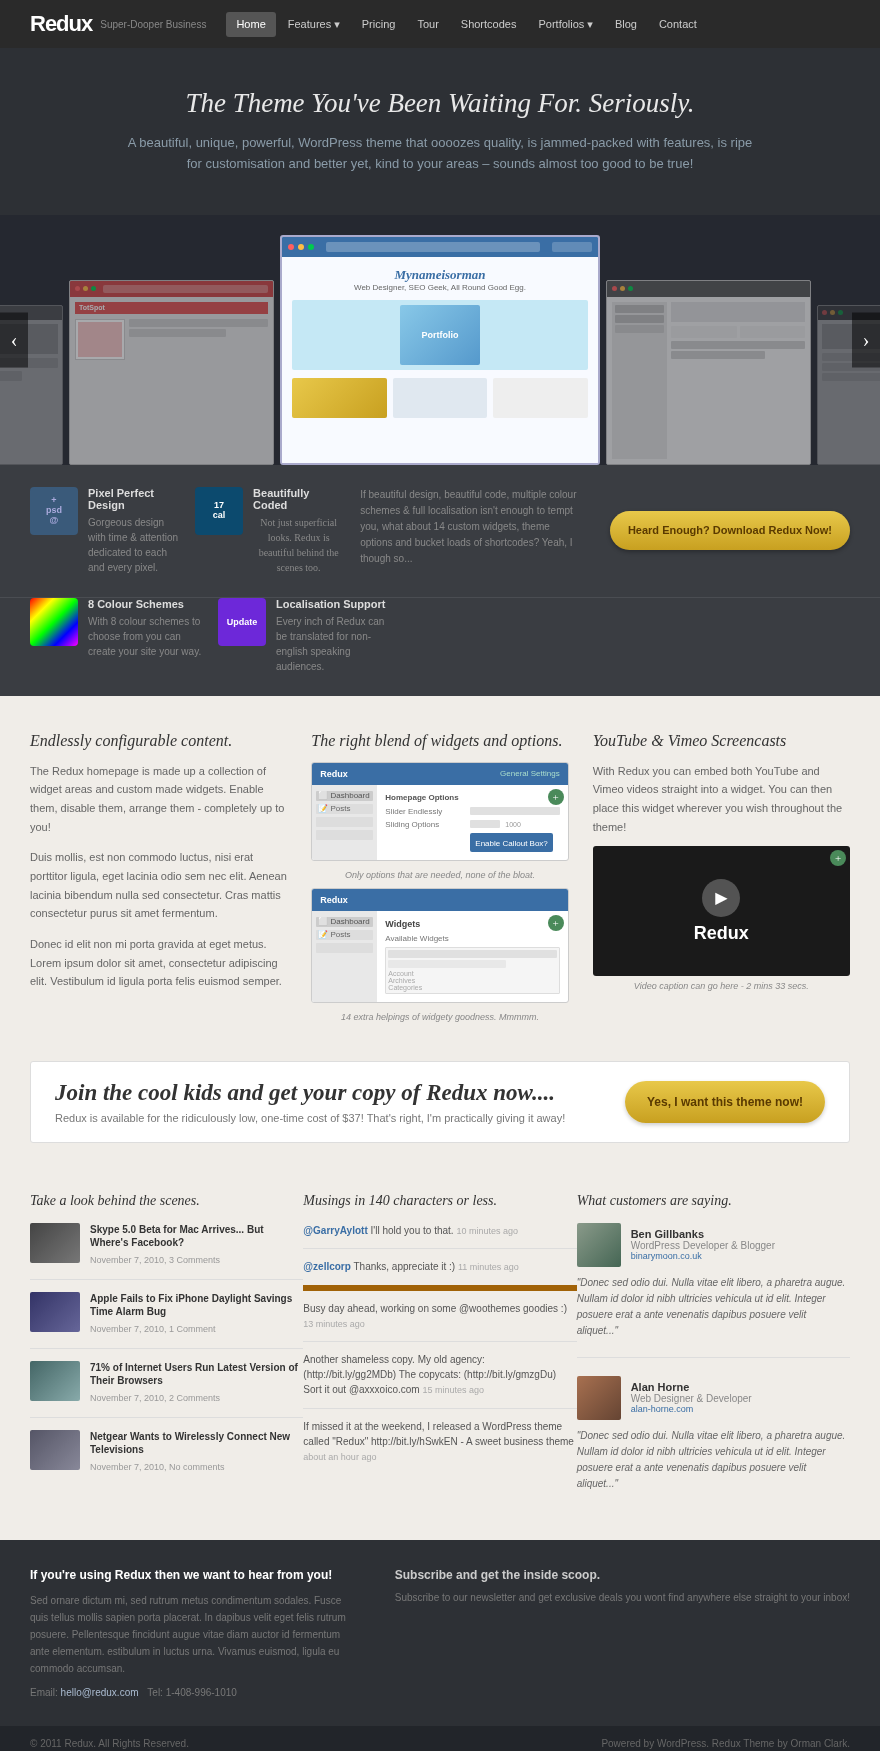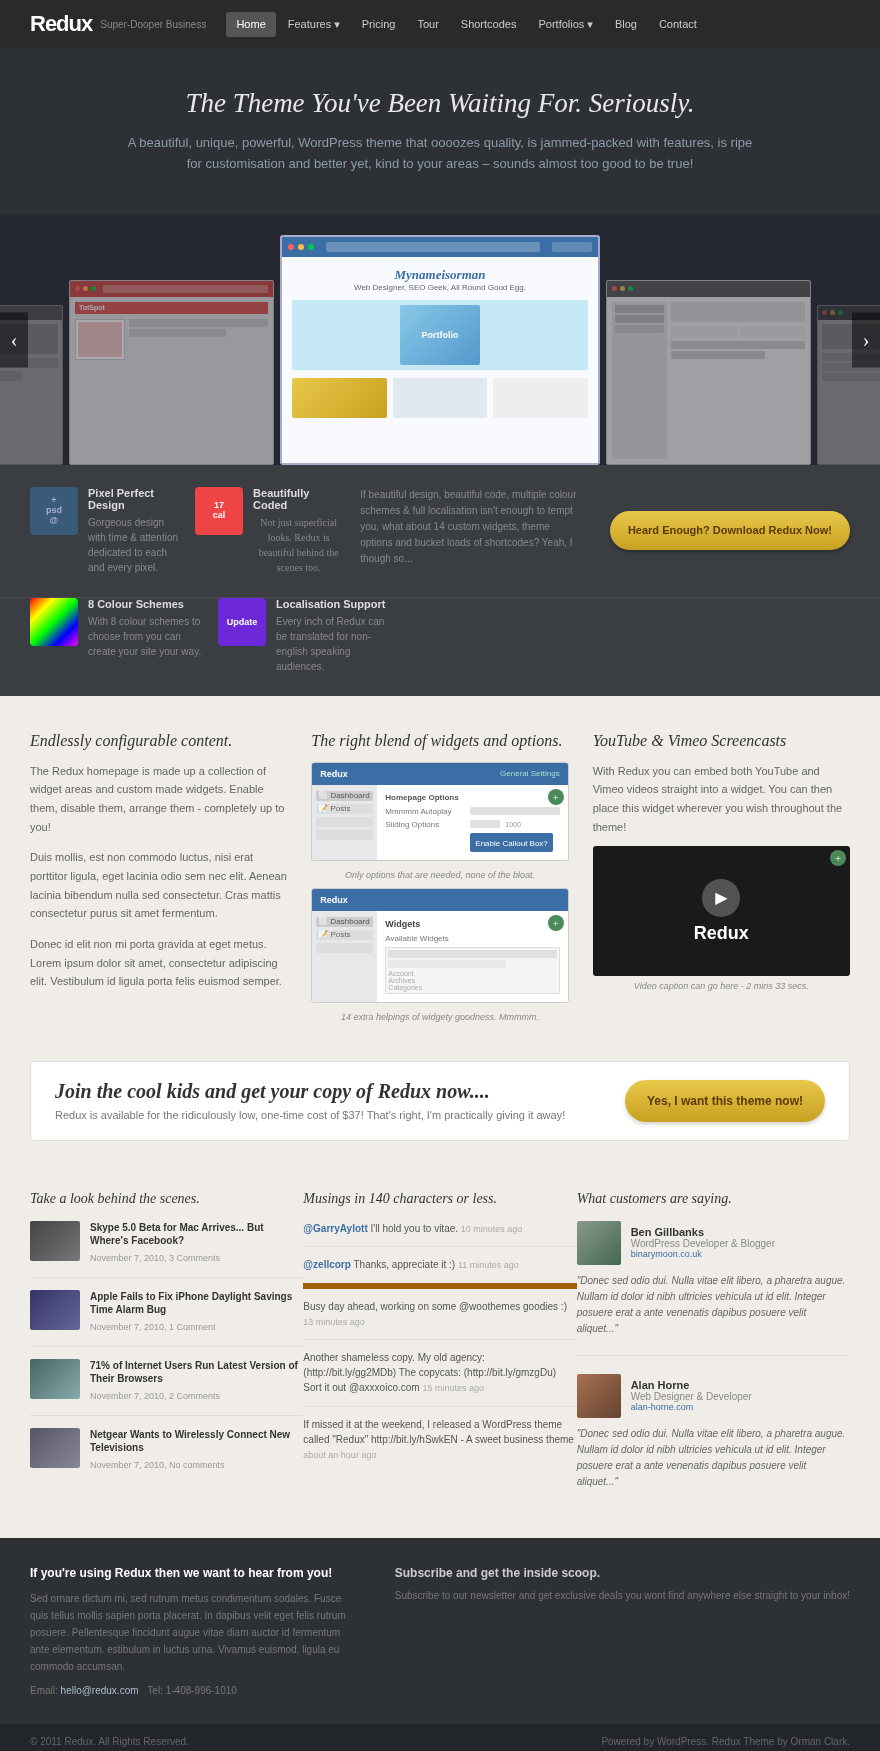--- a/index.html
+++ b/index.html
@@ -145,21 +145,21 @@
 
   <div style="flex:1; display:flex; gap:10px; align-items:flex-start;">
     <div style="width:48px; height:48px; background:#3a5a7a; border-radius:4px; flex-shrink:0; display:flex; align-items:center; justify-content:center; font-size:9px; color:#aad; font-family:Arial; font-weight:bold; text-align:center; padding:2px; line-height:1.1;">+<br>psd<br>@</div>
     <div>
       <h4 style="color:#ddd; font-size:11px; font-family:Arial,sans-serif; margin-bottom:4px; font-weight:bold;">Pixel Perfect Design</h4>
       <p style="color:#888; font-size:10px; font-family:Arial,sans-serif; line-height:1.5;">Gorgeous design with time &amp; attention dedicated to each and every pixel.</p>
     </div>
   </div>
 
   <div style="flex:1; display:flex; gap:10px; align-items:flex-start;">
-    <div style="width:48px; height:48px; background:#ef4444; border-radius:4px; flex-shrink:0; display:flex; align-items:center; justify-content:center; color:#fff; font-size:9px; font-family:Arial; font-weight:bold; text-align:center; line-height:1.1;">17<br>cal</div>
+    <div style="width:48px; height:48px; background:#0c4a6e; border-radius:4px; flex-shrink:0; display:flex; align-items:center; justify-content:center; color:#fff; font-size:9px; font-family:Arial; font-weight:bold; text-align:center; line-height:1.1;">17<br>cal</div>
     <div>
       <h4 style="color:#ddd; font-size:11px; font-family:Arial,sans-serif; margin-bottom:4px; font-weight:bold;">Beautifully Coded</h4>
       <p style="color:#888; font-size:10px; font-family:Liberation Serif, serif; line-height:1.5;text-align:center;">Not just superficial looks. Redux is beautiful behind the scenes too.</p>
     </div>
   </div>
 
   <div style="flex:1.5; font-size:10px; font-family:Arial,sans-serif; color:#888; line-height:1.6; padding-right:10px;">
     <p>If beautiful design, beautiful code, multiple colour schemes &amp; full localisation isn't enough to tempt you, what about 14 custom widgets, theme options and bucket loads of shortcodes? Yeah, I though so...</p>
   </div>
   <div style="display:flex; align-items:center; justify-content:center; min-width:170px;">
@@ -207,21 +207,21 @@
       <div style="display:flex; min-height:75px;">
         <div style="width:65px; background:#e8e8e8; padding:6px 4px;">
           <div style="height:10px;background:#ccc;margin-bottom:3px;border-radius:1px;font-size:8px;color:#555;font-family:Arial;padding-left:2px;overflow:hidden;">⬜ Dashboard</div>
           <div style="height:10px;background:#ddd;margin-bottom:3px;border-radius:1px;font-size:8px;color:#666;font-family:Arial;padding-left:2px;overflow:hidden;">📝 Posts</div>
           <div style="height:10px;background:#ddd;margin-bottom:3px;border-radius:1px;"></div>
           <div style="height:10px;background:#ddd;border-radius:1px;"></div>
         </div>
         <div style="flex:1; padding:8px;">
           <div style="font-size:8px;color:#555;font-family:Arial;margin-bottom:5px;font-weight:bold;">Homepage Options</div>
           <div style="display:flex;align-items:center;margin-bottom:4px;gap:5px;">
-            <span style="font-size:8px;color:#777;font-family:Arial;width:80px;">Mmmmm Autoplay</span>
+            <span style="font-size:8px;color:#777;font-family:Arial;width:80px;">Slider Endlessly</span>
             <div style="flex:1;height:8px;background:#e0e0e0;border-radius:1px;"></div>
           </div>
           <div style="display:flex;align-items:center;margin-bottom:4px;gap:5px;">
             <span style="font-size:8px;color:#777;font-family:Arial;width:80px;">Sliding Options</span>
             <div style="width:30px;height:8px;background:#e0e0e0;border-radius:1px;"></div>
             <span style="font-size:7px;color:#999;font-family:Arial;">1000</span>
           </div>
           <div style="display:flex;align-items:center;gap:5px;">
             <span style="font-size:8px;color:#777;font-family:Arial;width:80px;"></span>
             <div style="background:#3a6ea5;padding:2px 5px;border-radius:2px;"><span style="font-size:8px;color:#fff;font-family:Arial;">Enable Callout Box?</span></div>
@@ -270,21 +270,21 @@
       <div style="position:absolute;top:4px;right:4px;width:16px;height:16px;background:#4a8a5a;color:#fff;border-radius:50%;display:flex;align-items:center;justify-content:center;font-size:11px;">+</div>
       <div style="width:38px;height:38px;background:rgba(255,255,255,0.25);border-radius:50%;display:flex;align-items:center;justify-content:center;color:#fff;font-size:16px;margin-bottom:6px;">▶</div>
       <span style="color:#fff;font-size:18px;font-family:Arial;font-weight:bold;">Redux</span>
     </div>
     <p style="font-size:9px; font-family:Arial; color:#888; text-align:center; margin-top:5px; font-style:italic;">Video caption can go here - 2 mins 33 secs.</p>
   </div>
 </div>
 
 <div style="background:#fff; border:1px solid #ddd; margin:0 30px 30px; padding:18px 24px; display:flex; align-items:center; justify-content:space-between; border-radius:3px;">
   <div>
-    <h3 style="font-size:20px; font-family:Georgia; font-style:italic; color:#333; margin-bottom:6px;">Join the cool kids and get your copy of Redux now....</h3>
+    <h3 style="font-size:23px; font-family:Georgia; font-style:italic; color:#333; margin-bottom:6px;">Join the cool kids and get your copy of Redux now....</h3>
     <p style="font-size:11px; font-family:Arial; color:#777;">Redux is available for the ridiculously low, one-time cost of $37! That's right, I'm practically giving it away!</p>
   </div>
   <button style="background:linear-gradient(to bottom,#e8c84a,#c8a020); color:#5a3a00; font-size:12px; font-family:Arial; font-weight:bold; padding:14px 22px; border-radius:25px; cursor:pointer; border:none; white-space:nowrap; box-shadow:0 2px 4px rgba(0,0,0,0.2); margin-left:20px;">Yes, I want this theme now!</button>
 </div>
 
 <div style="padding:20px 30px 30px; display:flex; background:#f0ede8;">
 
   <div style="flex:1;">
     <h3 style="font-size:14px; font-family:Georgia; color:#333; margin-bottom:14px; font-style:italic; font-weight:normal;">Take a look behind the scenes.</h3>
 
@@ -318,21 +318,21 @@
         <h5 style="font-size:10px; font-family:Arial; color:#333; font-weight:bold; margin-bottom:3px; line-height:1.3; cursor:pointer;">Netgear Wants to Wirelessly Connect New Televisions</h5>
         <span style="font-size:9px; font-family:Arial; color:#999;">November 7, 2010, No comments</span>
       </div>
     </div>
   </div>
 
   <div style="flex:1;">
     <h3 style="font-size:14px; font-family:Georgia; color:#333; margin-bottom:14px; font-style:italic; font-weight:normal;">Musings in 140 characters or less.</h3>
 
     <div style="margin-bottom:10px; padding-bottom:10px; border-bottom:1px solid #ddd;">
-      <p style="font-size:10px; font-family:Arial; color:#555; line-height:1.5;"><a style="color:#3a6ea5; font-weight:bold; text-decoration:none;">@GarryAylott</a><span> I'll hold you to vitae.</span> <span style="color:#aaa; font-size:9px;">10 minutes ago</span></p>
+      <p style="font-size:10px; font-family:Arial; color:#555; line-height:1.5;"><a style="color:#3a6ea5; font-weight:bold; text-decoration:none;">@GarryAylott</a><span> I'll hold you to that.</span> <span style="color:#aaa; font-size:9px;">10 minutes ago</span></p>
     </div>
 
     <div style="margin-bottom:10px; padding-bottom:10px; border-bottom:6px solid #a16207;">
       <p style="font-size:10px; font-family:Arial; color:#555; line-height:1.5;"><a style="color:#3a6ea5; font-weight:bold; text-decoration:none;">@zellcorp</a><span> Thanks, appreciate it :)</span> <span style="color:#aaa; font-size:9px;">11 minutes ago</span></p>
     </div>
 
     <div style="margin-bottom:10px; padding-bottom:10px; border-bottom:1px solid #ddd;">
       <p style="font-size:10px; font-family:Arial; color:#555; line-height:1.5;"><span>Busy day ahead, working on some @woothemes goodies :)</span> <span style="color:#aaa; font-size:9px;">13 minutes ago</span></p>
     </div>
 

